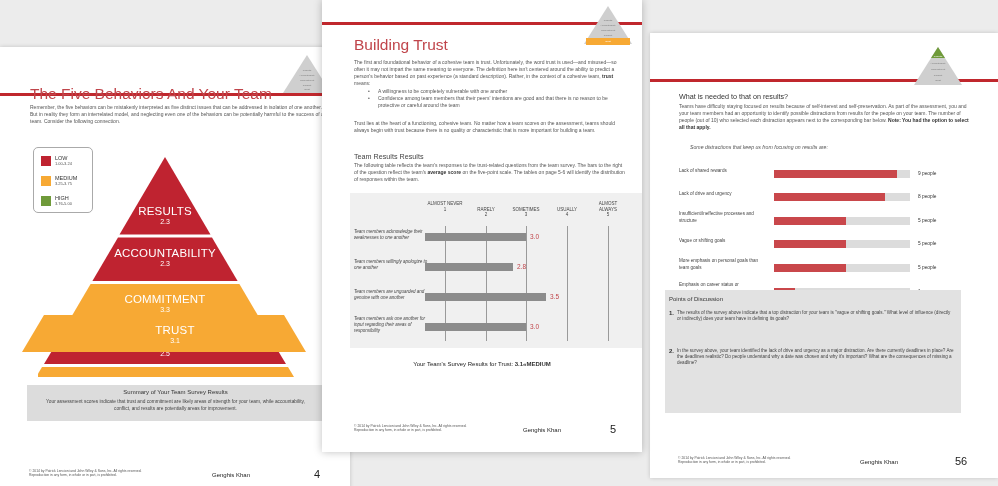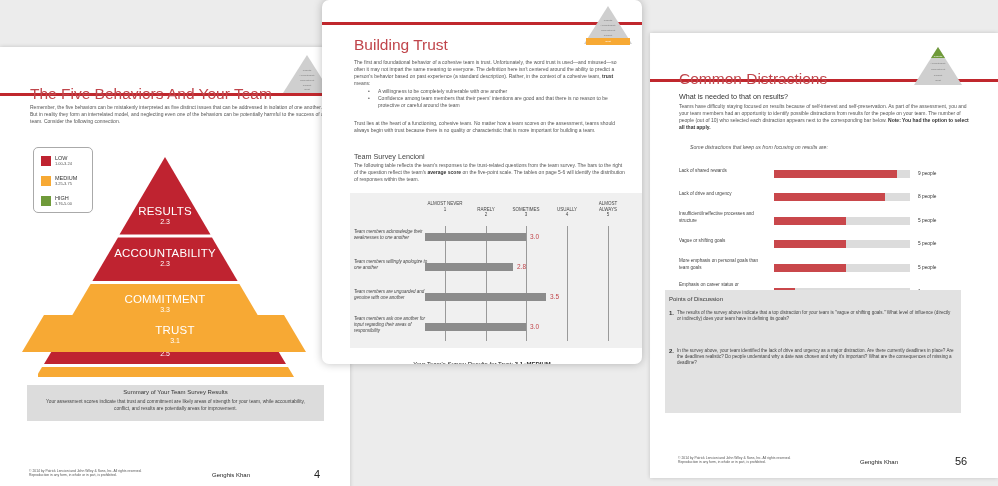--- a/index.html
+++ b/index.html
@@ -2,21 +2,21 @@
 <html><head>
 <meta charset="utf-8">
 <style>
   * { box-sizing: border-box; margin: 0; padding: 0; }
   html, body { width: 998px; height: 486px; overflow: hidden; background: #ececec; font-family: "Liberation Sans", sans-serif; color: #333; }
   .stage { position: relative; width: 998px; height: 486px; background: #ececec; }
 
   .page { position: absolute; background: #fff; box-shadow: 0 0 4px rgba(0,0,0,0.18); overflow: hidden; }
   .page-left { left: 0; top: 33px; width: 350px; height: 445px; z-index: 1; margin-top: 14px; }
   .page-right { left: 650px; top: 33px; width: 348px; height: 445px; z-index: 1; }
-  .page-center { left: 322px; top: 0; width: 320px; height: 364px; z-index: 3; box-shadow: 0 0 8px rgba(0,0,0,0.25); border-radius: 7px; }
+  .page-center { left: 322px; top: 0; width: 320px; height: 452px; z-index: 3; box-shadow: 0 0 8px rgba(0,0,0,0.25); }
 
   .redline { position: absolute; left: 0; right: 0; height: 3px; background: #c0272d; }
 
   .mini-pyr { position: absolute; width: 48px; height: 38px; }
   .mini-pyr .tri { position: absolute; left: 0; top: 0; width: 0; height: 0; border-left: 24px solid transparent; border-right: 24px solid transparent; border-bottom: 38px solid #cfcfcf; }
   .mini-pyr .lbl { position: absolute; left: 0; width: 48px; text-align: center; font-size: 2.5px; color: #777; }
   .mini-pyr .hl { position: absolute; }
 
   .title { position: absolute; color: #c0454b; font-size: 15.5px; font-weight: normal; }
   .body-text { position: absolute; font-size: 5px; line-height: 7px; color: #555; }
@@ -183,21 +183,21 @@
     <div class="title" style="left:32px; top:36px;">Building Trust</div>
     <div class="body-text" style="left:32px; top:59px; width:272px;">
       <span>The first and foundational behavior of a cohesive team is trust. Unfortunately, the word trust is used—and misused—so often it may not impart the same meaning to everyone. The definition here isn't centered around the ability to predict a person's behavior based on past experience (a standard description). Rather, in the context of a cohesive team,</span> <span class="bold">trust</span> <span>means:</span>
     </div>
     <ul class="bullets" style="top:88px;">
       <li>A willingness to be completely vulnerable with one another</li>
       <li>Confidence among team members that their peers' intentions are good and that there is no reason to be protective or careful around the team</li>
     </ul>
     <div class="body-text" style="left:32px; top:120px; width:272px;">Trust lies at the heart of a functioning, cohesive team. No matter how a team scores on the assessment, teams should always begin with trust because there is no quality or characteristic that is more important for building a team.</div>
 
-    <div class="subhead" style="left:32px; top:152px;">Team Survey Lencioni</div>
+    <div class="subhead" style="left:32px; top:152px;">Team Results Results</div>
     <div class="body-text" style="left:32px; top:162px; width:272px;">
       <span>The following table reflects the team's responses to the trust-related questions from the team survey. The bars to the right of the question reflect the team's</span> <span class="bold">average score</span> <span>on the five-point scale. The tables on page 5-6 will identify the distribution of responses within the team.</span>
     </div>
 
     <div class="survey">
       <div class="scale-head" style="left:77px; top:8px;"><span>ALMOST NEVER</span><br><span>1</span></div>
       <div class="scale-head" style="left:118px; top:13.5px;"><span>RARELY</span><br><span>2</span></div>
       <div class="scale-head" style="left:158px; top:13.5px;"><span>SOMETIMES</span><br><span>3</span></div>
       <div class="scale-head" style="left:199px; top:13.5px;"><span>USUALLY</span><br><span>4</span></div>
       <div class="scale-head" style="left:240px; top:8px;"><span>ALMOST ALWAYS</span><br><span>5</span></div>
@@ -239,21 +239,20 @@
     <div class="mini-pyr" style="left:264px; top:14px;">
       <div class="tri"></div>
       <div style="position:absolute; left:17px; top:0; width:0; height:0; border-left:7px solid transparent; border-right:7px solid transparent; border-bottom:11px solid #6f9a3a;"></div>
       <div class="lbl" style="top:8px; color:#fff;">Results</div>
       <div class="lbl" style="top:15px;">Accountability</div>
       <div class="lbl" style="top:21px;">Commitment</div>
       <div class="lbl" style="top:27px;">Conflict</div>
       <div class="lbl" style="top:32px;">Trust</div>
     </div>
 
-    <div class="title" style="left:29px; top:37px;">Common Distractions</div>
     <div class="subhead" style="left:29px; top:59px; color:#333;">What is needed to that on results?</div>
     <div class="body-text" style="left:29px; top:70px; width:290px;">
       <span>Teams have difficulty staying focused on results because of self-interest and self-preservation. As part of the assessment, you and your team members had an opportunity to identify possible distractions from results for the people on your team. The number of people (out of 10) who selected each distraction appears next to the corresponding bar below.</span> <span class="bold">Note: You had the option to select all that apply.</span>
     </div>
     <div class="italic-intro">Some distractions that keep us from focusing on results are:</div>
 
     <div class="dist-row-label" style="top:134px;">Lack of shared rewards</div>
     <div class="dist-track" style="top:137px;">
         <div class="dist-fill" style="width:123px;"></div>
       </div>

